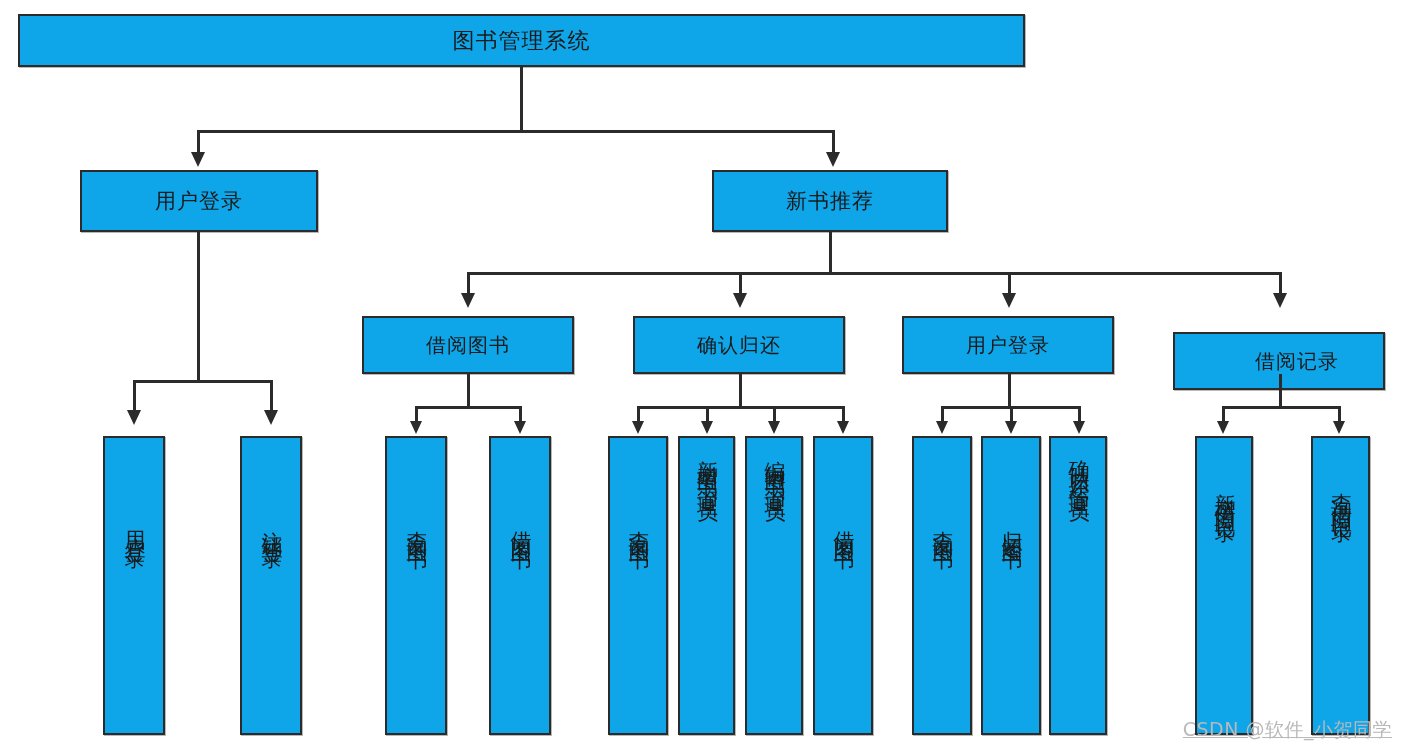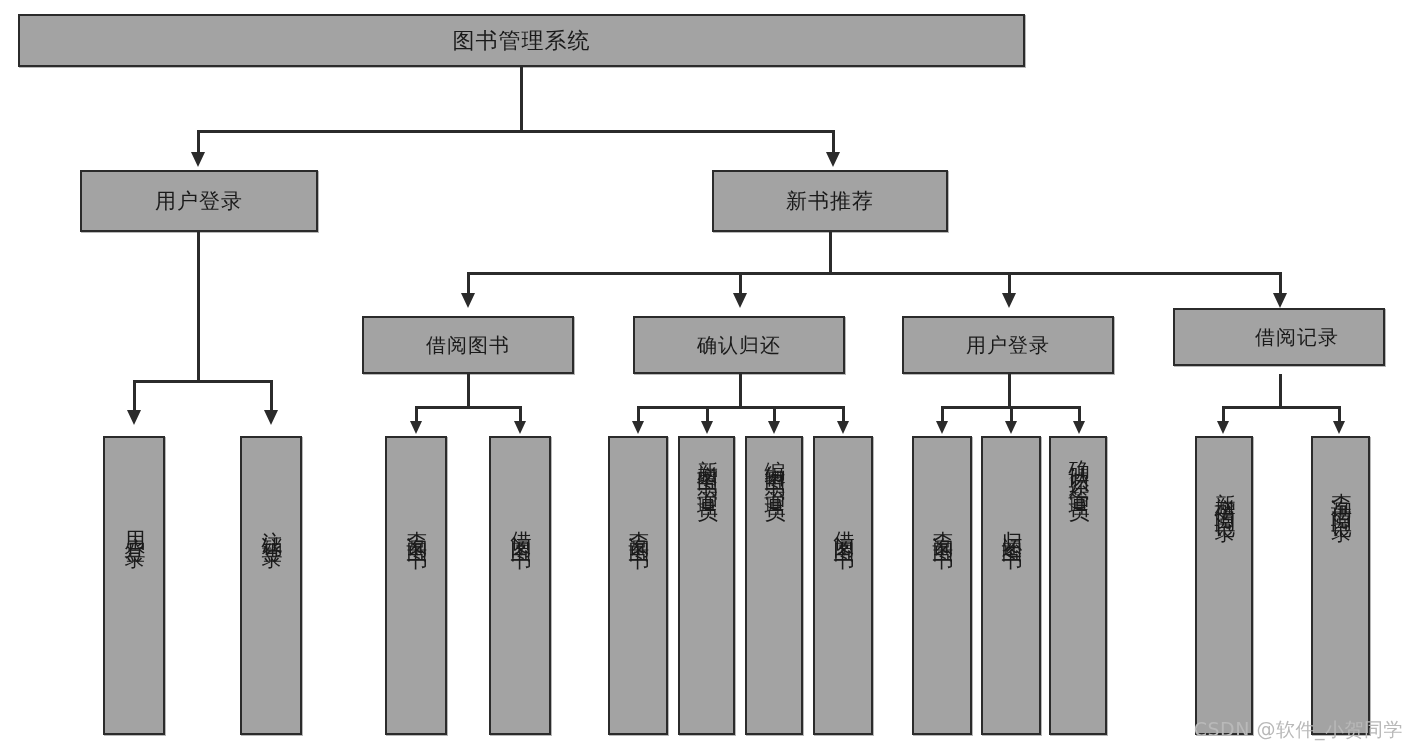--- a/index.html
+++ b/index.html
@@ -12,21 +12,21 @@
     position:relative;
     width:1405px;
     height:747px;
     background:#ffffff;
     overflow:hidden;
   }
   
   .node{
     position:absolute;
     box-sizing:border-box;
-    background:#a3a3a3;
+    background:#0ea5e9;
     border:2.5px solid #2b2b2b;
     display:flex;
     align-items:center;
     justify-content:center;
     box-shadow:1px 1px 0 rgba(0,0,0,.28);
   }
   .node .label{
     font-size:21px;
     line-height:1.15;
     letter-spacing:1px;
@@ -70,27 +70,28 @@
     border-top:15px solid #2b2b2b;
   }
   .arrow.small{
     border-left:6px solid transparent;
     border-right:6px solid transparent;
     border-top:13px solid #2b2b2b;
   }
   
   #watermark{
     position:absolute;
-    right:2px;
+    right:13px;
     bottom:4px;
     font-size:19px;
     color:#b9b9b9;
     letter-spacing:.5px;
     white-space:nowrap;
     pointer-events:none;
+    text-decoration:underline;
   }
 </style>
 </head>
 <body>
 
 <div id="canvas">
 
   <div class="node root" style="left:18px;top:14px;width:1007px;height:53px;">
     <span class="label">图书管理系统</span>
   </div>
@@ -136,21 +137,21 @@
 
   <div class="node lvl3" style="left:362px;top:316px;width:212px;height:58px;">
     <span class="label">借阅图书</span>
   </div>
   <div class="node lvl3" style="left:633px;top:316px;width:212px;height:58px;">
     <span class="label">确认归还</span>
   </div>
   <div class="node lvl3" style="left:902px;top:316px;width:212px;height:58px;">
     <span class="label">用户登录</span>
   </div>
-  <div class="node lvl3" style="left:1173px;top:308px;width:212px;height:58px;padding-left:36px;">
+  <div class="node lvl3" style="left:1173px;top:332px;width:212px;height:58px;padding-left:36px;">
     <span class="label">借阅记录</span>
   </div>
 
   <div class="vline" style="left:467px;top:374px;height:32px;"></div>
   <div class="hline" style="left:415px;top:406px;width:105px;"></div>
   <div class="vline" style="left:415px;top:406px;height:17px;"></div>
   <div class="arrow small" style="left:410px;top:421px;"></div>
   <div class="vline" style="left:519px;top:406px;height:17px;"></div>
   <div class="arrow small" style="left:514px;top:421px;"></div>
 

